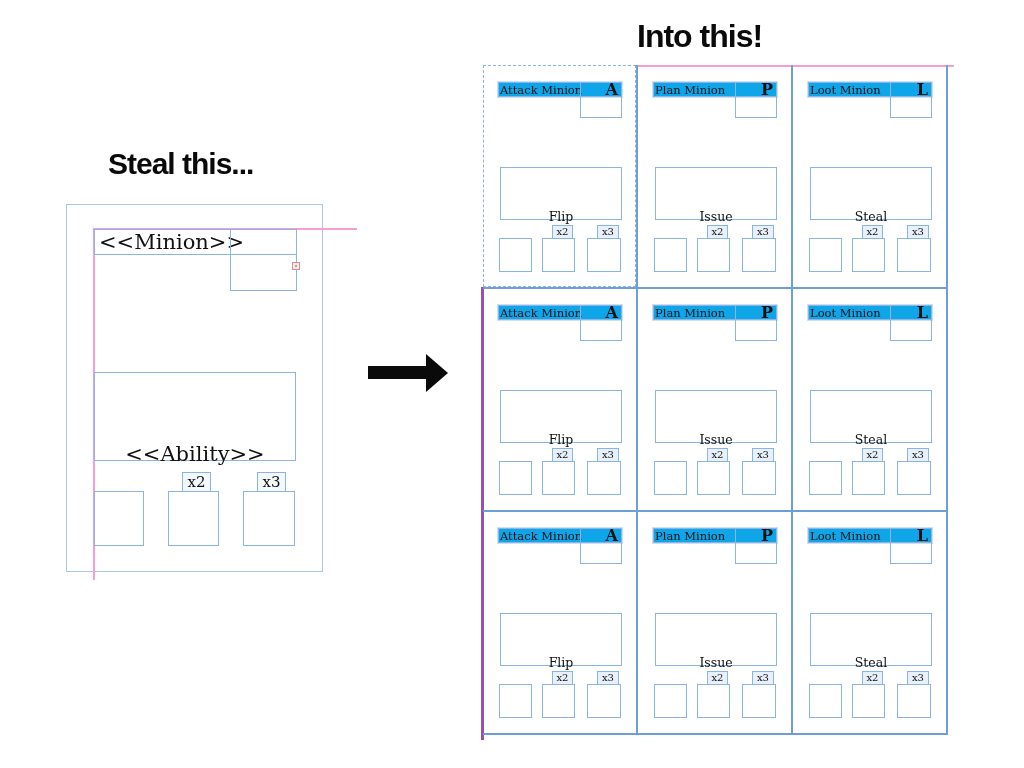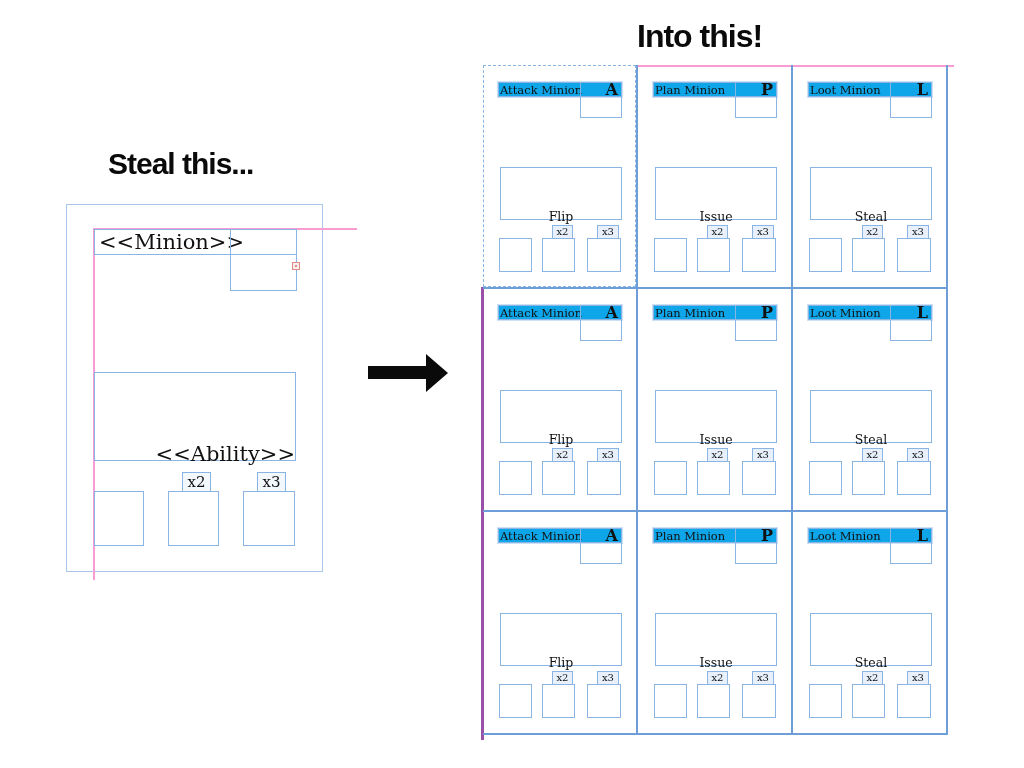--- a/index.html
+++ b/index.html
@@ -33,21 +33,21 @@
     border:1px solid var(--frame-blue);background:#fff;font-size:21px;line-height:25px;
     padding-left:4px;white-space:nowrap}
   #template-card .letter-box{position:absolute;left:163px;top:24px;width:67px;height:62px;
     border:1px solid var(--frame-blue)}
   #template-card .handle{position:absolute;left:225px;top:57px;width:8px;height:8px;
     border:1px solid #e08a8a;background:#fdeeee}
   #template-card .handle::after{content:"";position:absolute;left:2px;top:2px;width:2px;height:2px;
     background:#e08a8a}
   #template-card .ability-box{position:absolute;left:27px;top:167px;width:202px;height:89px;
     border:1px solid var(--frame-blue)}
-  #template-card .ability-word{position:absolute;left:0;right:0;bottom:-6px;text-align:right;
+  #template-card .ability-word{position:absolute;left:0;right:0;bottom:-6px;text-align:center;
     font-size:21px}
   #template-card .chip{position:absolute;top:267px;height:20px;border:1px solid var(--frame-blue);
     background:#f3f8fd;font-size:15px;text-align:center;line-height:18px}
   #template-card .chip.c2{left:115px;width:29px}
   #template-card .chip.c3{left:190px;width:29px}
   #template-card .sq{position:absolute;top:286px;width:51px;height:55px;
     border:1px solid var(--frame-blue);background:#fff}
   #template-card .sq.s1{left:27px;width:50px}
   #template-card .sq.s2{left:101px}
   #template-card .sq.s3{left:176px;width:52px}

